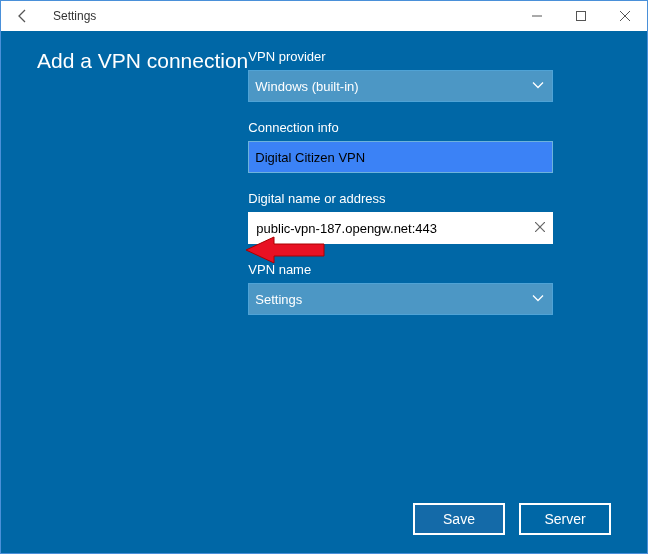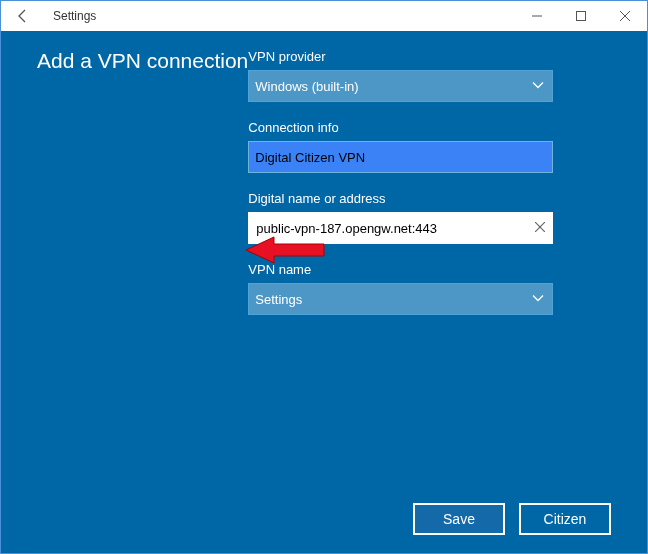--- a/index.html
+++ b/index.html
@@ -121,21 +121,21 @@
 
 
 
     </div>
 
     <div class="btnrow">
       <div class="btn primary">
         <span>Save</span>
       </div>
       <div class="btn secondary">
-        <span>Citizen</span>
+        <span>Server</span>
       </div>
     </div>
   </div>
 </div>
 
 <div class="arrow-overlay">
   <svg width="80" height="30" viewBox="0 0 80 30">
     <polygon points="0,15 28,2 28,9 78,9 78,21 28,21 28,28" fill="#e81123" stroke="#a00" stroke-width="1"></polygon>
   </svg>
 </div>

